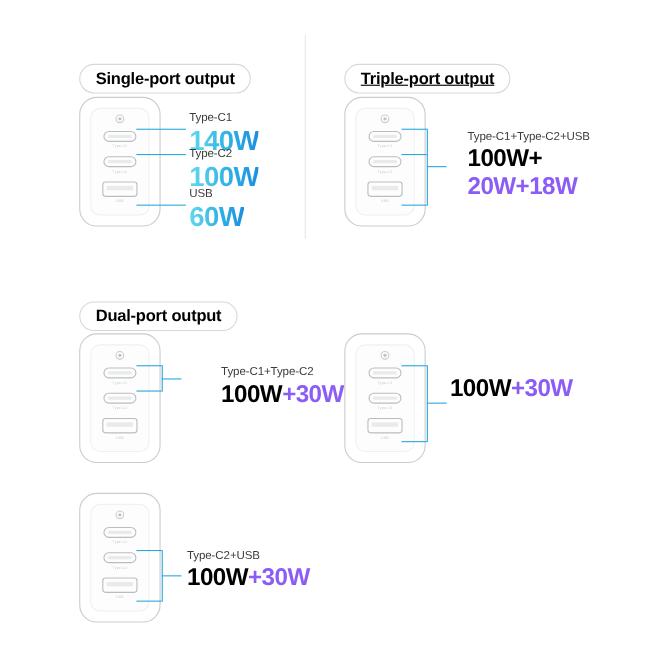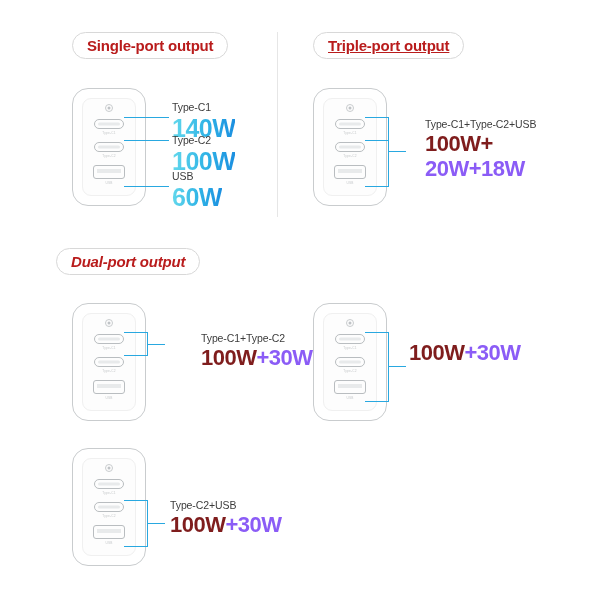--- a/index.html
+++ b/index.html
@@ -20,26 +20,27 @@
   .pill {
     position: absolute;
     display: inline-flex;
     align-items: center;
     justify-content: center;
     border: 1px solid #d8d8d8;
     border-radius: 18px;
     background: #ffffff;
     font-size: 15px;
     font-weight: bold;
-    color: #b91c1c;
+    color: #000000;
     letter-spacing: -0.2px;
     padding: 0 14px;
     height: 27px;
     white-space: nowrap;
     box-sizing: border-box;
+    margin-top: 26px;
   }
 
   
   .v-divider {
     position: absolute;
     width: 1px;
     background: #e6e6e6;
   }
 
   
@@ -164,21 +165,21 @@
   .callout .val {
     font-size: 22px;
     font-weight: bold;
     line-height: 25px;
     letter-spacing: -0.5px;
   }
   .callout .val.big {
     font-size: 25px;
     line-height: 28px;
   }
-  .c-light { color: #7f1d1d; }
+  .c-light { color: #000000; }
   .c-dark  { color: #8b5cf6; }
 
   
   .grad {
     background: linear-gradient(90deg, #63d8ec 0%, #2fb3e6 55%, #1b8fe0 100%);
     -webkit-background-clip: text;
     background-clip: text;
     color: transparent;
     -webkit-text-fill-color: transparent;
     display: inline-block;
@@ -239,21 +240,21 @@
 <div class="conn conn-h" style="left:365px; top:186px; width:23px;"></div>
 <div class="conn conn-v" style="left:388px; top:117px; height:70px;"></div>
 <div class="conn conn-h" style="left:388px; top:151px; width:18px;"></div>
 
 <div class="callout" style="left:425px; top:117px;">
   <div class="cap">Type-C1+Type-C2+USB</div>
   <div class="val c-light">100W+</div>
   <div class="val c-dark">20W+18W</div>
 </div>
 
-<div class="pill" style="left:56px; top:248px;font-style:italic;">Dual-port output</div>
+<div class="pill" style="left:72px; top:248px;">Dual-port output</div>
 
 <div class="charger" style="left:72px; top:303px;">
   <div class="charger-inner">
     <div class="led"></div>
     <div class="port port-c p1"></div>
     <div class="port-label p1l">Type-C1</div>
     <div class="port port-c p2"></div>
     <div class="port-label p2l">Type-C2</div>
     <div class="port port-a p3"></div>
     <div class="port-label p3l">USB</div>

